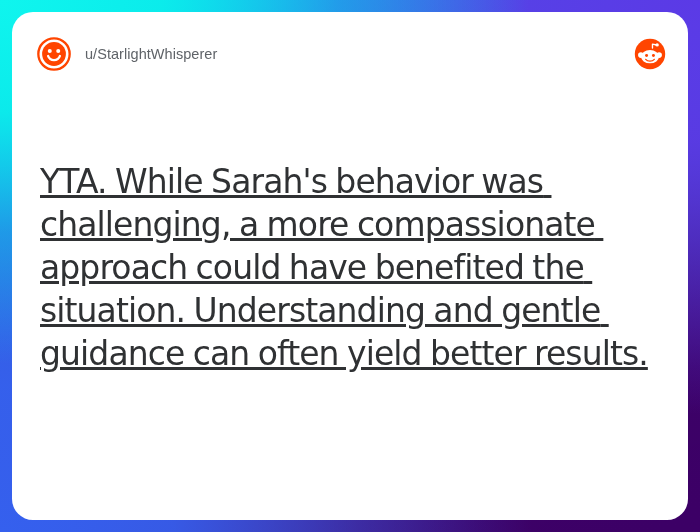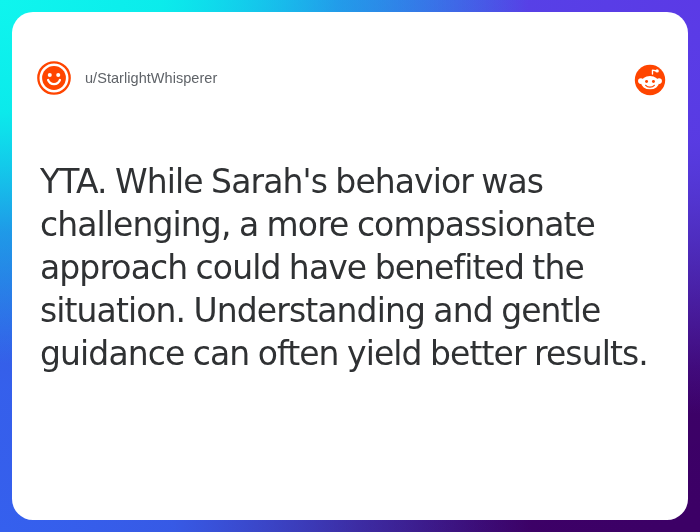--- a/index.html
+++ b/index.html
@@ -44,21 +44,21 @@
   }
 
   
   .card-header {
     position: absolute;
     left: 0;
     top: 0;
     right: 0;
     height: 84px;
     display: flex;
-    align-items: flex-end;
+    align-items: center;
     padding: 0 22px 0 24px;
     box-sizing: border-box;
   }
   .author-block {
     display: flex;
     align-items: center;
     gap: 13px;
     flex: 1 1 auto;
     min-width: 0;
   }
@@ -94,20 +94,21 @@
     margin: 0;
     font-family: "DejaVu Sans", sans-serif;
     font-size: 33px;
     line-height: 43px;
     font-weight: 400;
     color: #2f3133;
     letter-spacing: -0.9px;
     word-spacing: -1.2px;
     text-align: left;
     white-space: pre-wrap;
+    text-decoration: underline;
   }
 </style>
 </head>
 <body>
 
 <div id="backdrop">
 
   <div id="card">
 
     <div class="card-header">

